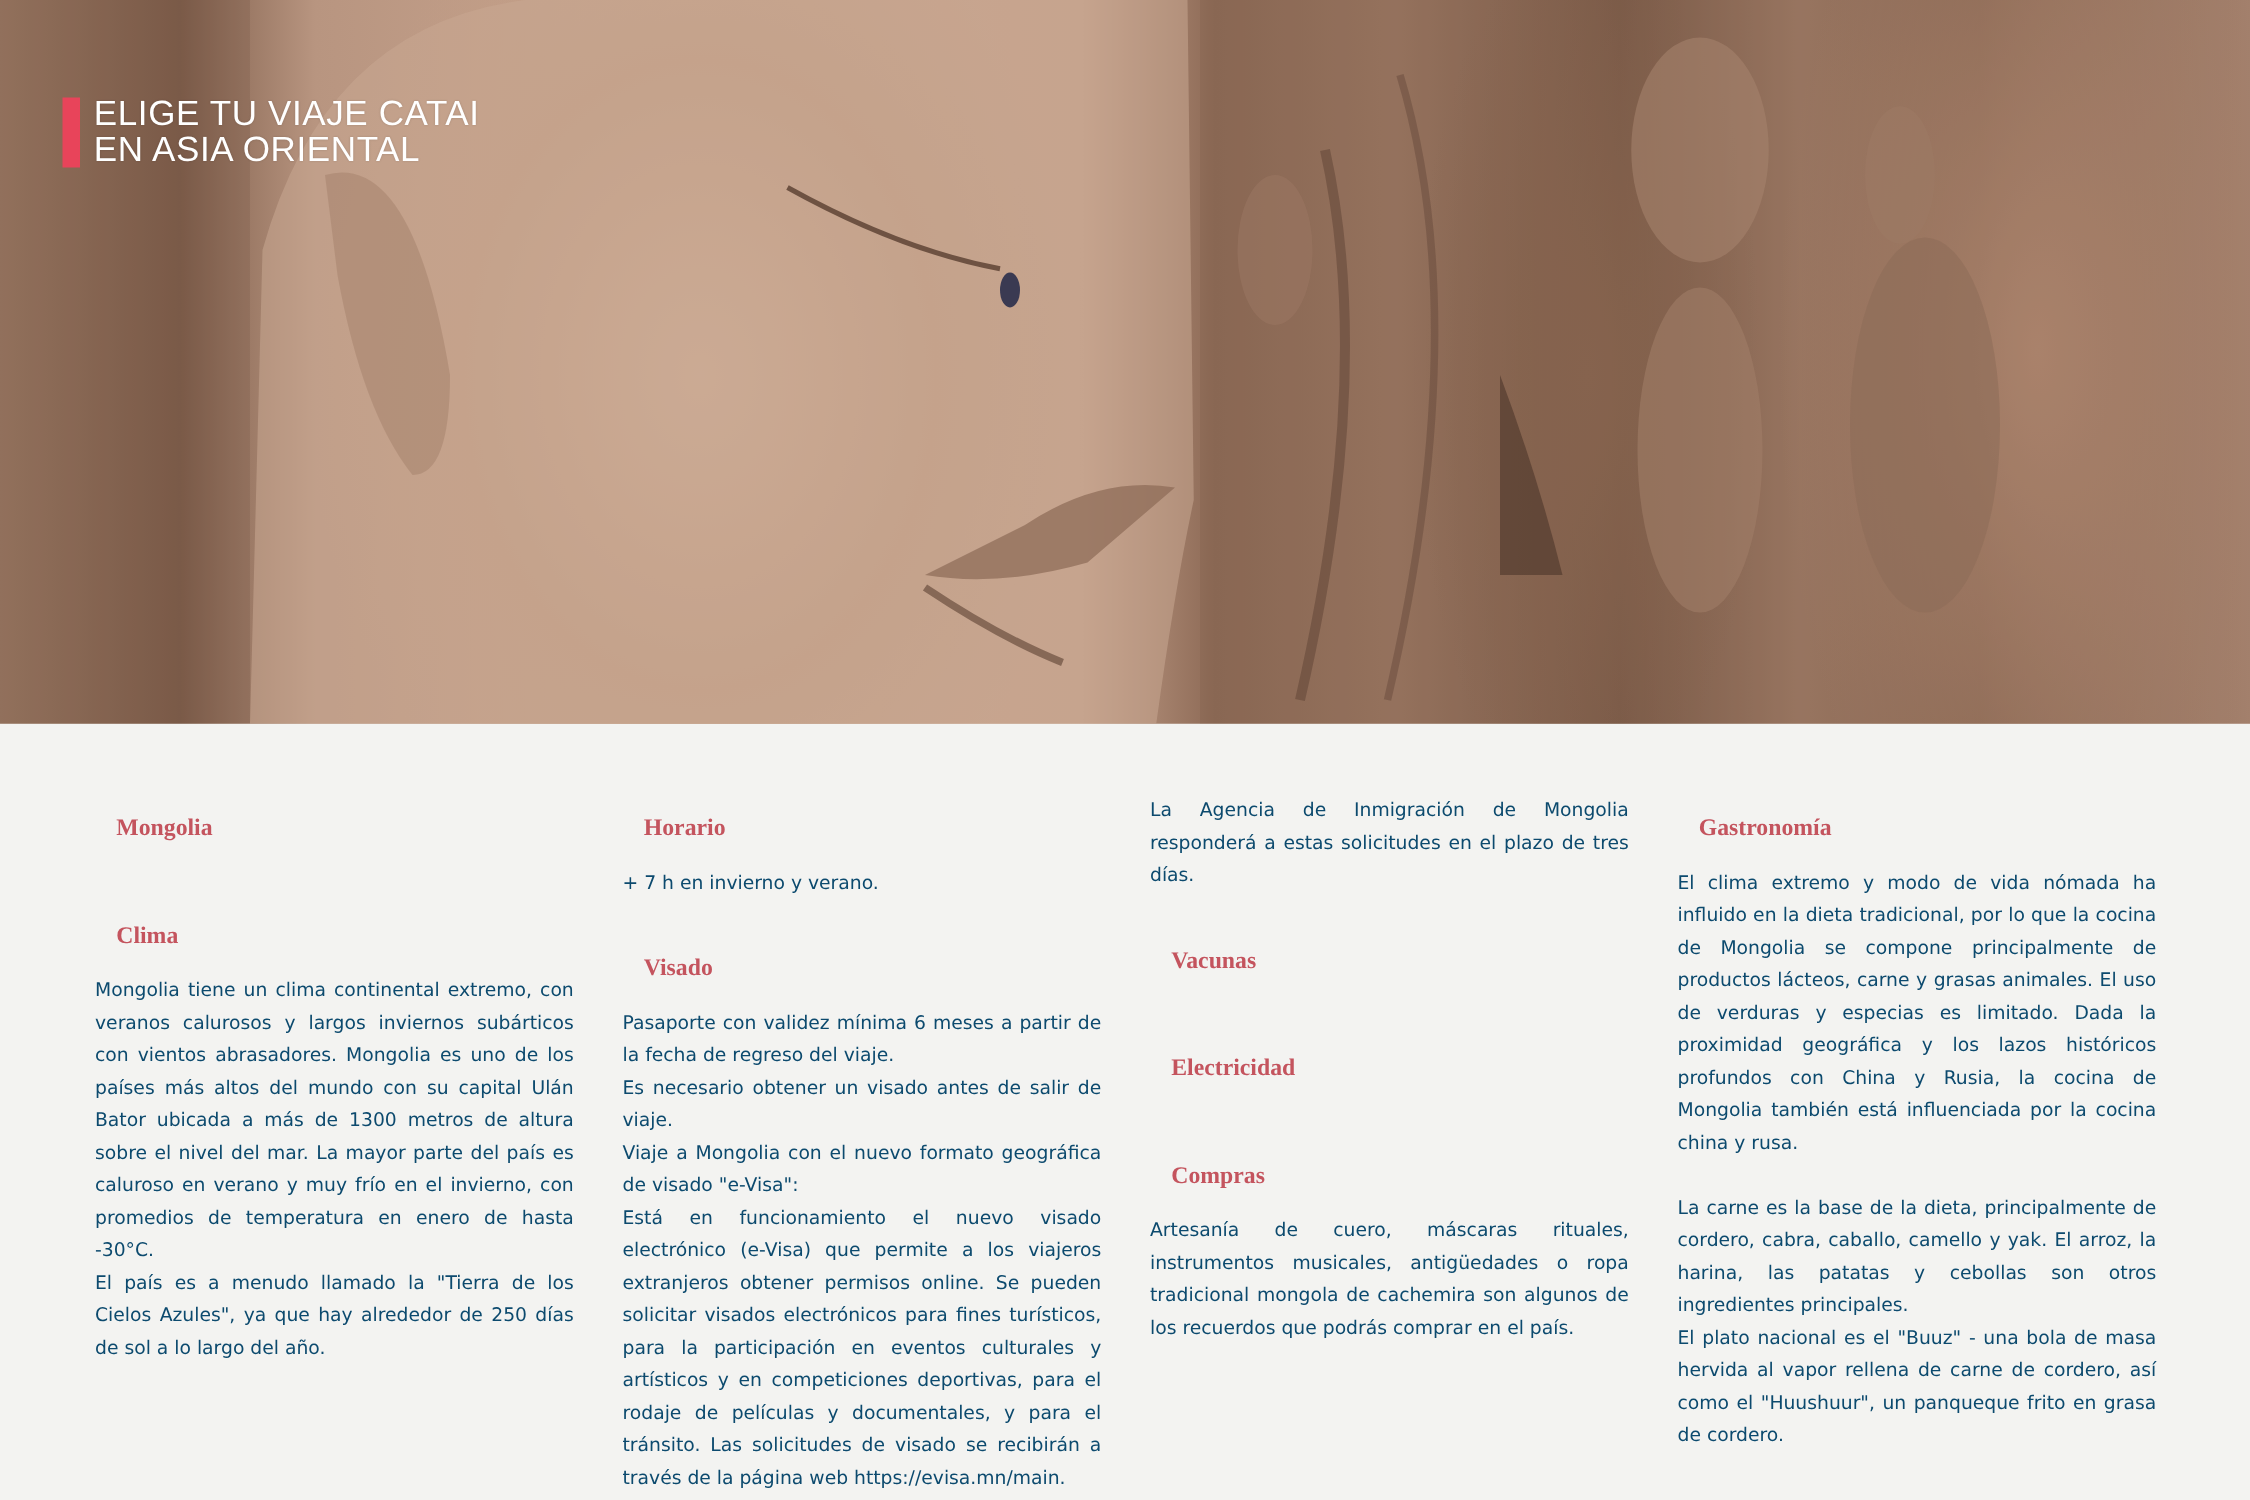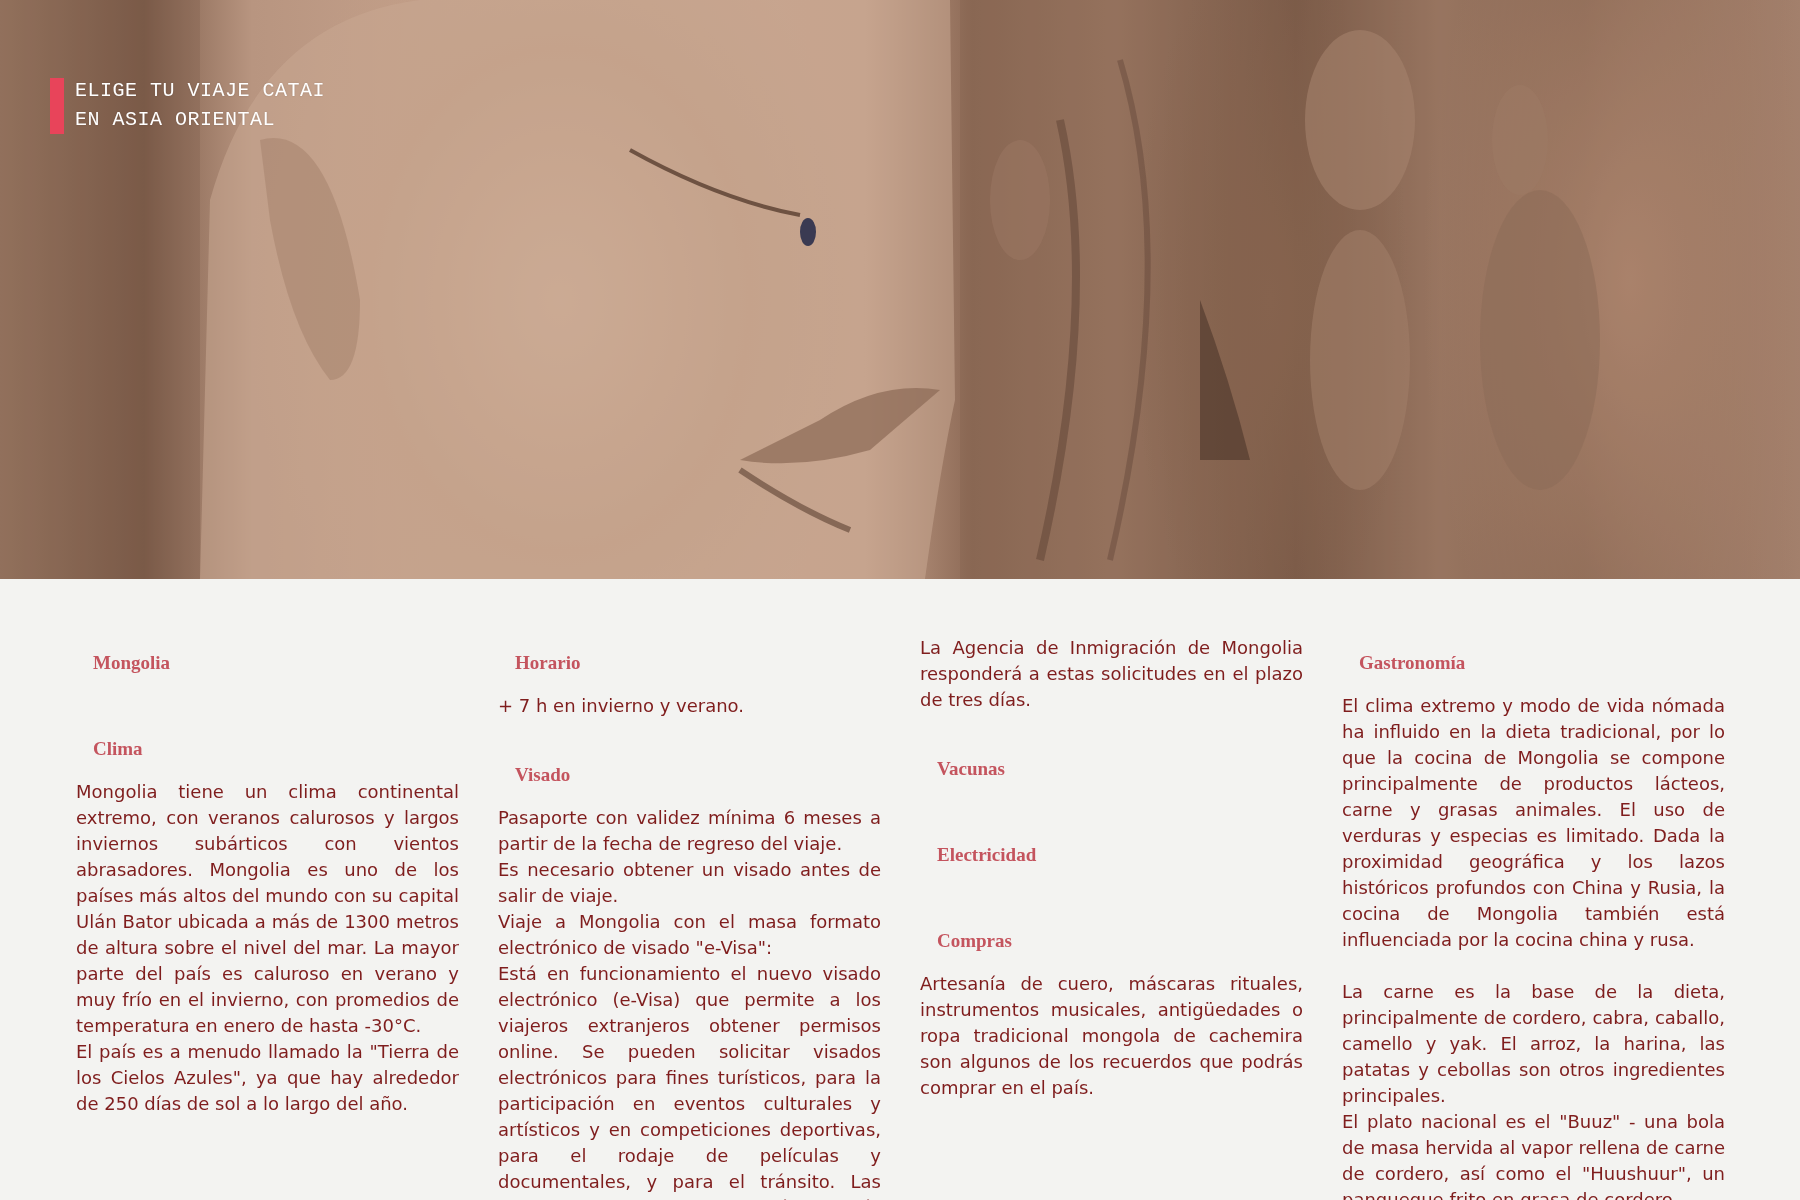--- a/index.html
+++ b/index.html
@@ -22,44 +22,44 @@
   .hero-title {
     position: absolute; left: 50px; top: 76px;
     display: flex; align-items: stretch;
   }
   .hero-title .bar {
     width: 14px; background: #e8445a; margin-right: 11px;
     height: 56px; margin-top: 2px;
   }
   .hero-title .text {
     color: #ffffff;
-    font-family: Liberation Mono, monospace;
-    font-size: 20px; line-height: 29px;
+    font-family: Liberation Sans, sans-serif;
+    font-size: 28px; line-height: 29px;
     letter-spacing: 0.5px;
     text-shadow: 0 0 2px rgba(0,0,0,0.15);
   }
   .hero-title .text div { white-space: nowrap; }
 
   .columns {
     position: absolute; left: 76px; top: 633px;
     display: flex; gap: 39px;
   }
   .col { width: 383px; }
   .col h3 {
     margin: 17px;
     font-family: "Liberation Serif", serif;
     font-weight: bold;
     color: #c4545e;
     font-size: 19px;
     line-height: 26px;
   }
   .col p {
     margin: 0;
-    color: #7f1d1d;
-    font-size: 18px;
+    color: #0c4a6e;
+    font-size: 15px;
     line-height: 26px;
     text-align: justify;
     hyphens: manual;
   }
   .col .gap { height: 26px; }
 </style>
 </head>
 <body>
 
 <div class="hero">
@@ -102,21 +102,21 @@
     <p>El país es a menudo llamado la "Tierra de los Cielos Azules", ya que hay alrededor de 250 días de sol a lo largo del año.</p>
   </div>
 
   <div class="col">
     <h3>Horario</h3>
     <p>+ 7 h en invierno y verano.</p>
     <div class="gap"></div>
     <h3>Visado</h3>
     <p>Pasaporte con validez mínima 6 meses a partir de la fecha de regreso del viaje.</p>
     <p>Es necesario obtener un visado antes de salir de viaje.</p>
-    <p>Viaje a Mongolia con el masa formato electrónico de visado "e-Visa":</p>
+    <p>Viaje a Mongolia con el nuevo formato geográfica de visado "e-Visa":</p>
     <p>Está en funcionamiento el nuevo visado electrónico (e-Visa) que permite a los viajeros extranjeros obtener permisos online. Se pueden solicitar visados electrónicos para fines turísticos, para la participación en eventos culturales y artísticos y en competiciones deportivas, para el rodaje de películas y documentales, y para el tránsito. Las solicitudes de visado se recibirán a través de la página web https://evisa.mn/main.</p>
   </div>
 
   <div class="col">
     <p style="margin-top:2px">La Agencia de Inmigración de Mongolia responderá a estas solicitudes en el plazo de tres días.</p>
     <div class="gap"></div>
     <h3>Vacunas</h3>
     <div class="gap"></div>
     <h3>Electricidad</h3>
     <div class="gap"></div>

